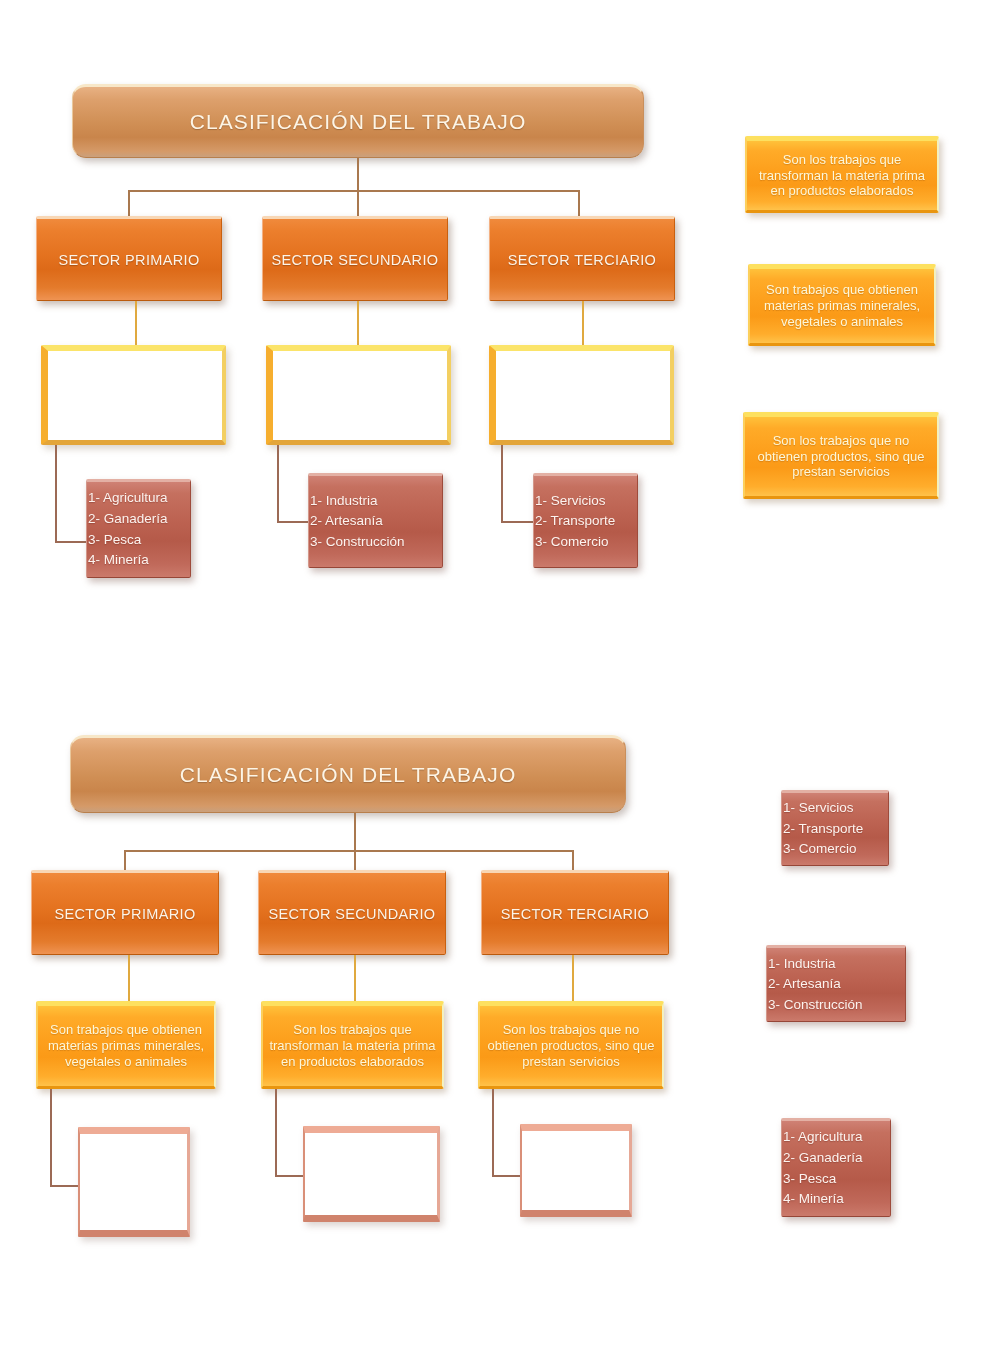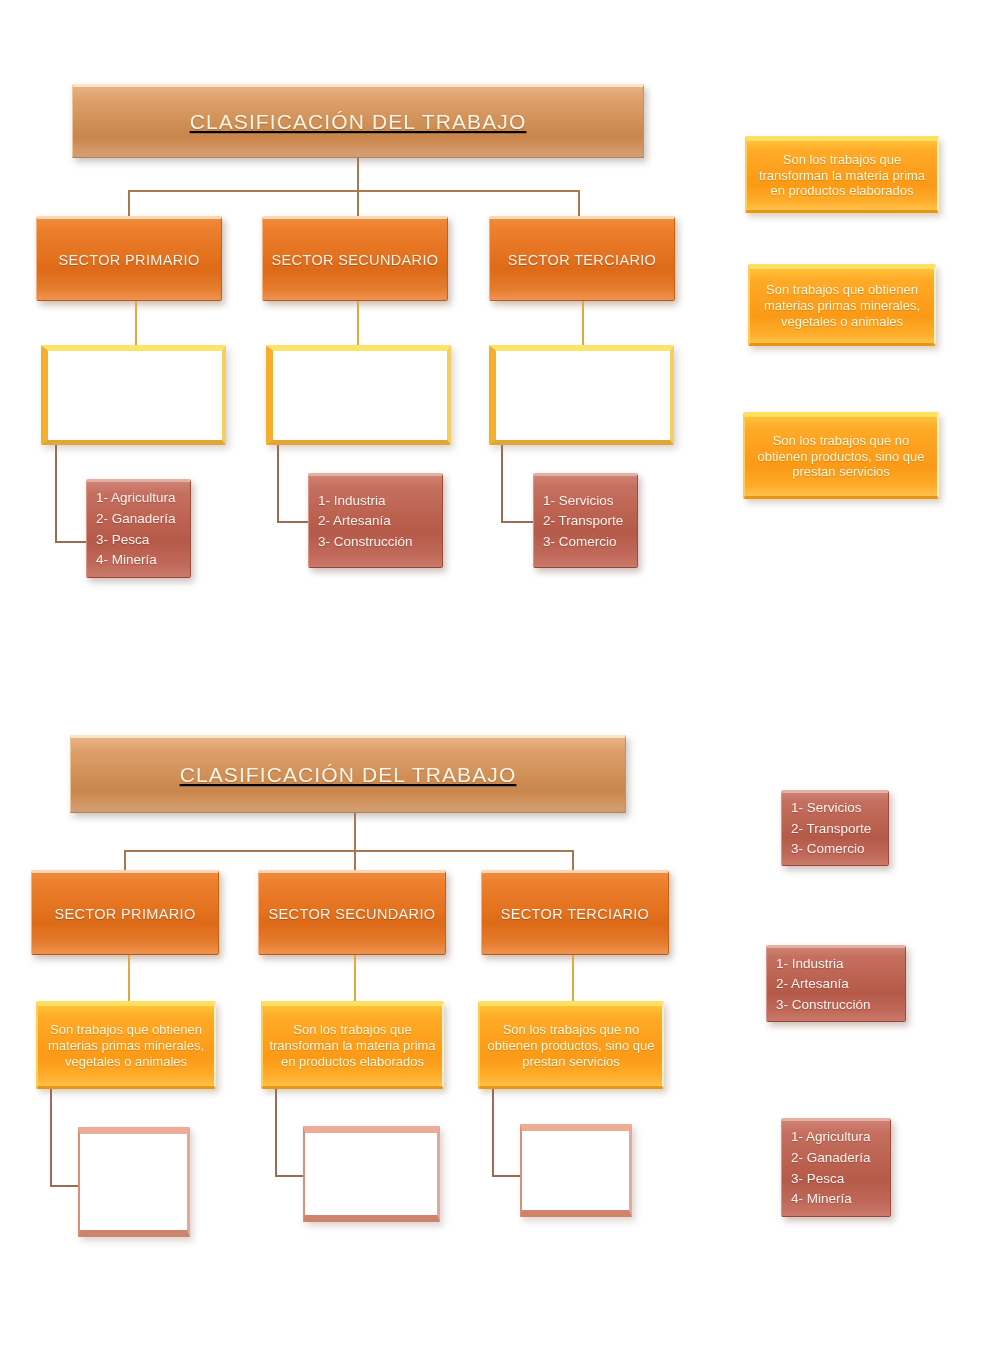--- a/index.html
+++ b/index.html
@@ -37,23 +37,22 @@
         #e8b183 0%,
         #dda06c 18%,
         #d08f55 52%,
         #c9854b 72%,
         #d59a68 92%,
         #caa07d 100%);
     border-top: 3px solid #f7e7c8;
     border-left: 1px solid #e9c79b;
     border-right: 1px solid #c98f5c;
     border-bottom: 1px solid #b87f4c;
-    border-radius: 0;
+    border-radius: 14px;
     box-shadow: 3px 4px 7px rgba(120,100,90,0.38);
-    text-decoration: underline;
   }
   .title-bar .label {
     color: #fdf5e6;
     font-size: 21px;
     letter-spacing: 1.1px;
     font-weight: 400;
     text-shadow: 0 1px 1px rgba(110,70,40,0.45);
   }
 
   
@@ -125,21 +124,21 @@
         #c0695a 86%,
         #cb7a6b 100%);
     border-top: 3px solid #e3b0a4;
     border-left: 1px solid #d3978a;
     border-right: 1px solid #9e4b3b;
     border-bottom: 1px solid #964637;
     border-radius: 2px;
     box-shadow: 3px 4px 7px rgba(130,95,85,0.4);
     justify-content: flex-start;
     text-align: left;
-    padding-left: 9px;
+    padding-left: 1px;
   }
   .list-box .label {
     color: #fdf3ef;
     font-size: 13.5px;
     line-height: 1.52;
     text-shadow: 0 1px 1px rgba(120,50,40,0.45);
     white-space: pre-line;
   }
 
   

